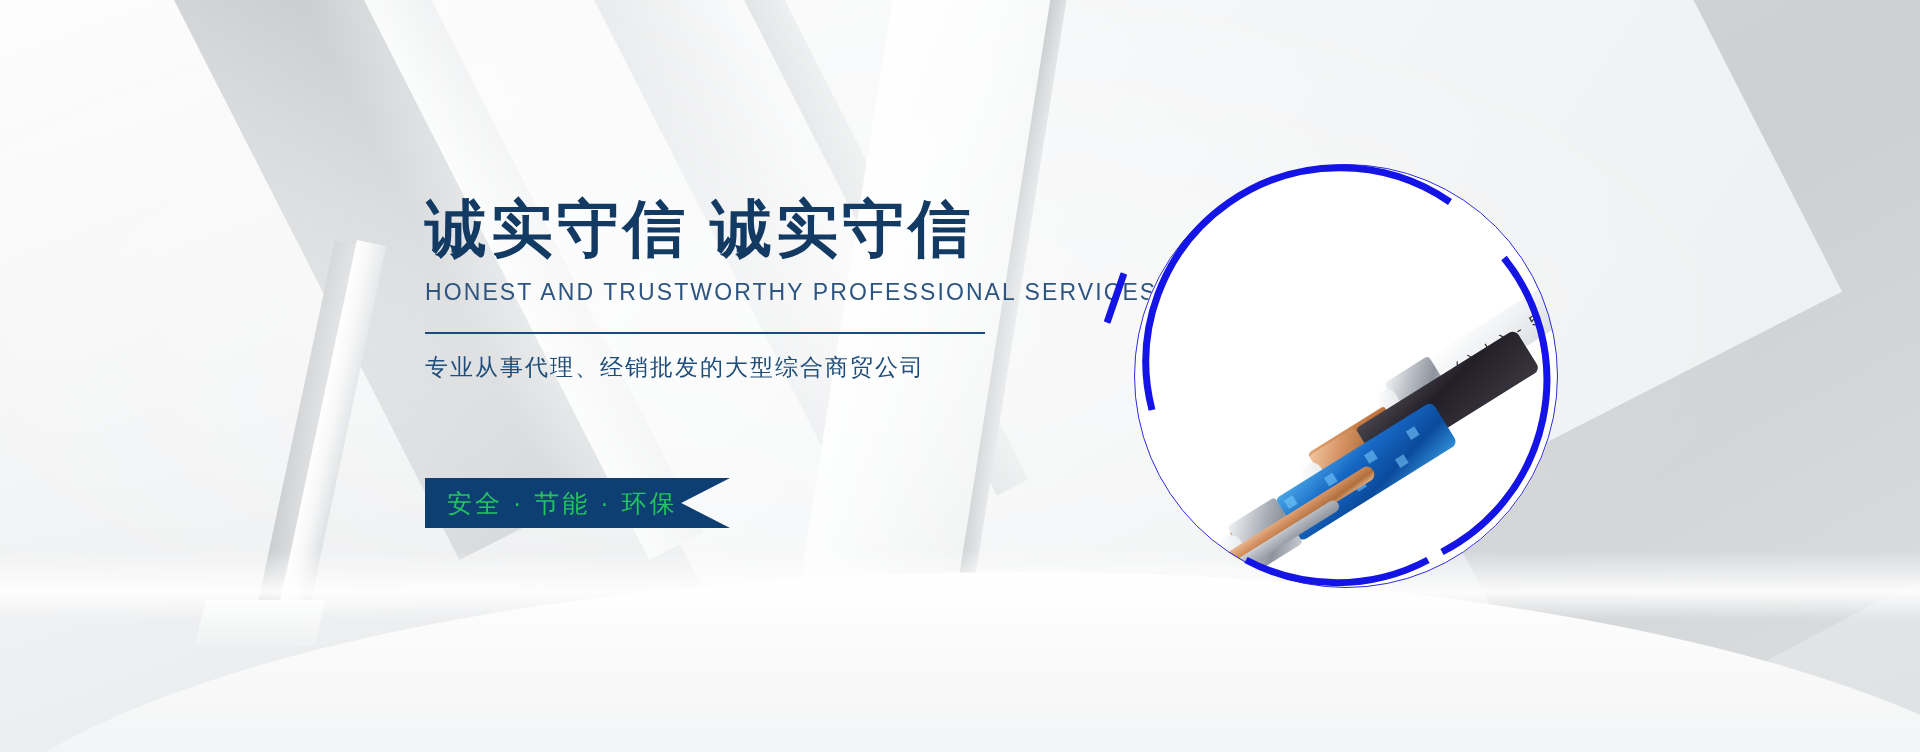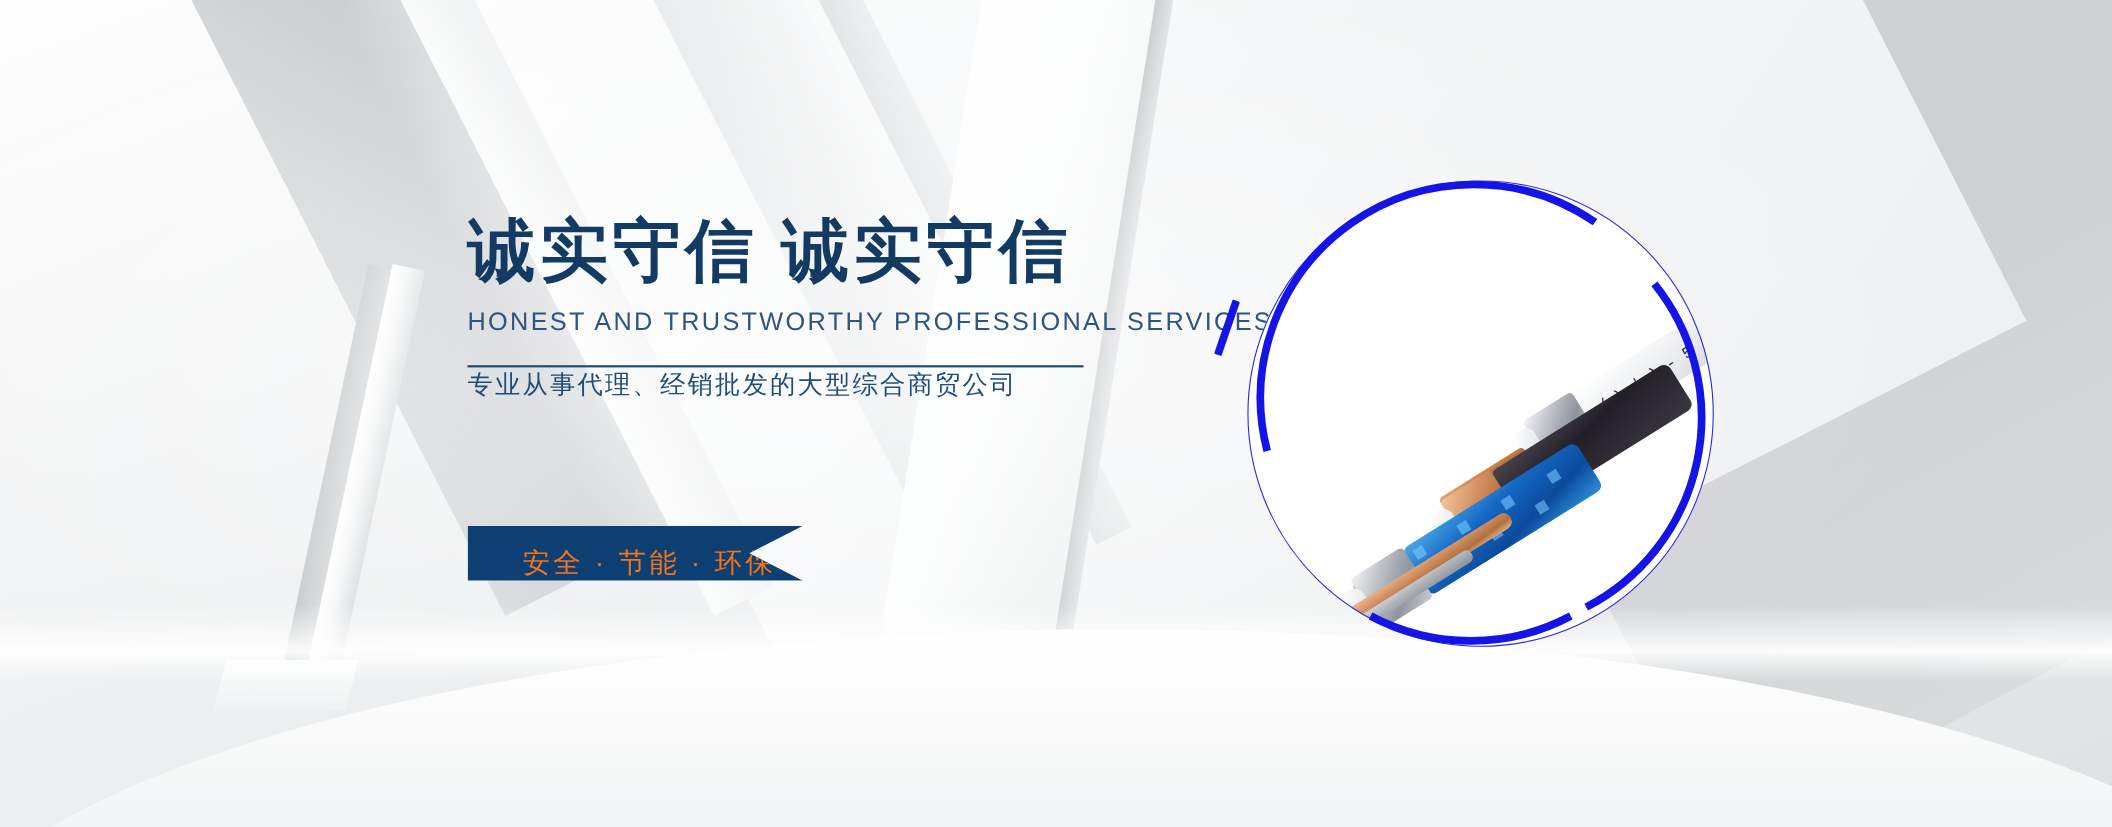--- a/index.html
+++ b/index.html
@@ -179,36 +179,37 @@
     letter-spacing:2.1px;
     color:#2d5580;
     white-space:nowrap;
   }
   .rule {
     margin-top:26px;
     width:560px; height:2px;
     background:#1d4b77;
   }
   .desc {
+    margin-top:18px;
     font-size:23px;
     letter-spacing:2px;
     color:#1f4d7a;
     white-space:nowrap;
   }
 
   
   .ribbon {
     position:absolute;
     left:425px; top:478px;
     width:305px; height:50px;
     background:#0e3f72;
-    color:#f97316;
+    color:#22c55e;
     display:flex;
-    align-items:flex-end;
-    padding-left:50px;
+    align-items:center;
+    padding-left:22px;
     font-size:25px;
     letter-spacing:3px;
     clip-path:polygon(0 0, 100% 0, 100% 100%, 0 100%, 0 100%);
     -webkit-clip-path:polygon(0 0, 100% 0, 84% 50%, 100% 100%, 0 100%);
     clip-path:polygon(0 0, 100% 0, 84% 50%, 100% 100%, 0 100%);
   }
 
   
   .medallion {
     position:absolute;

